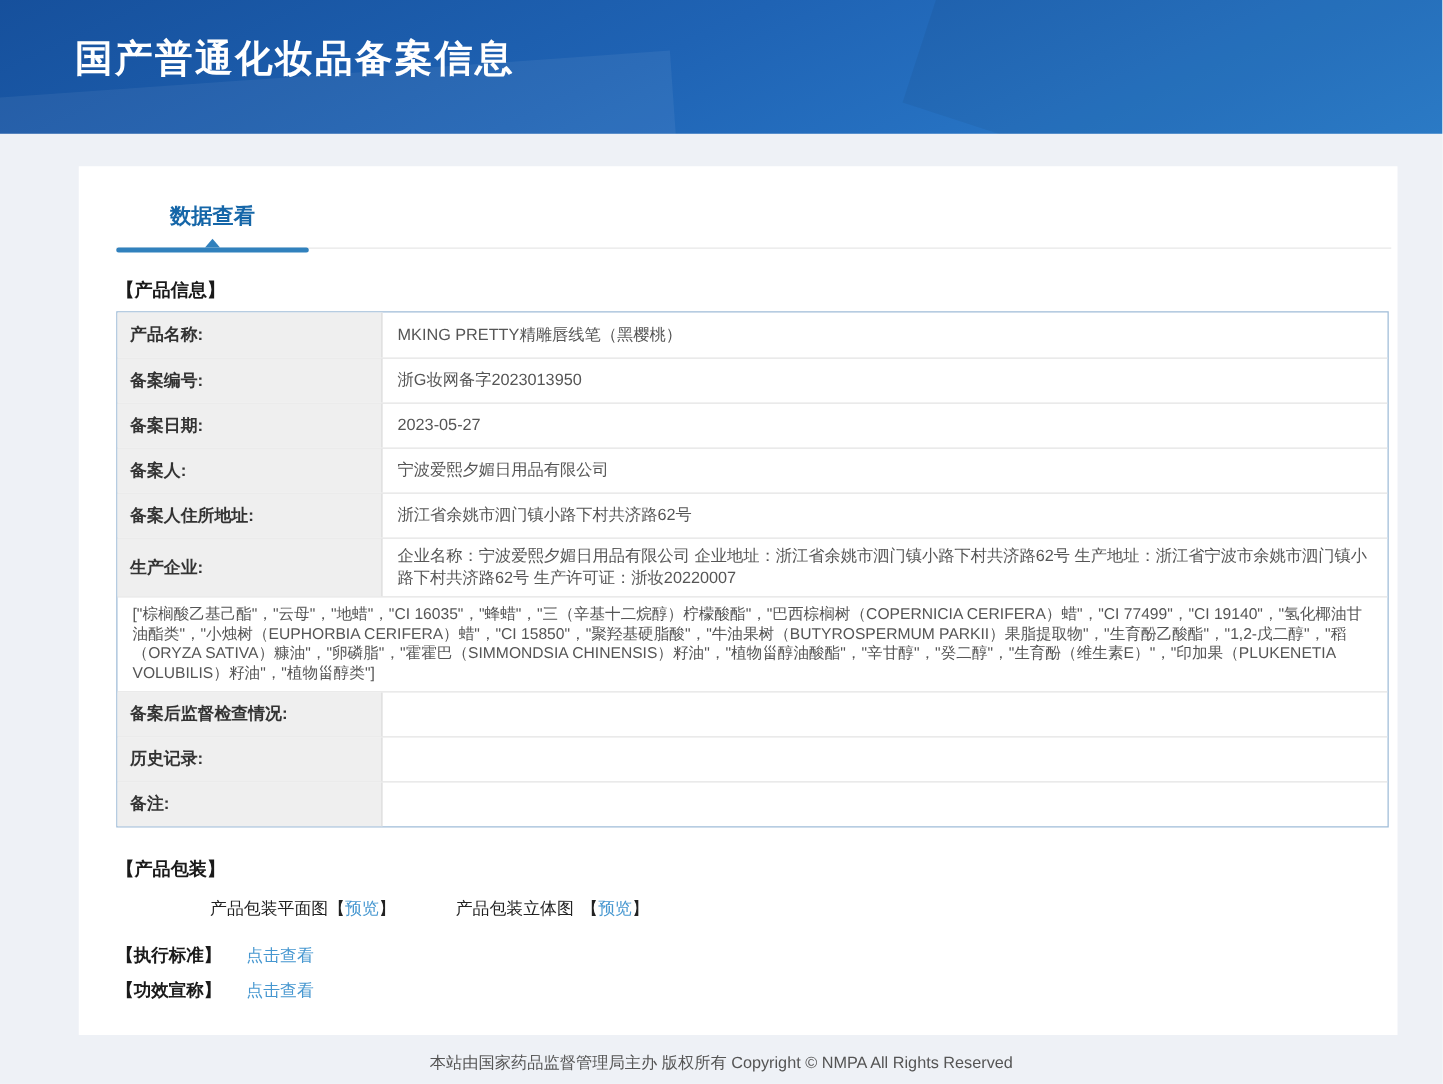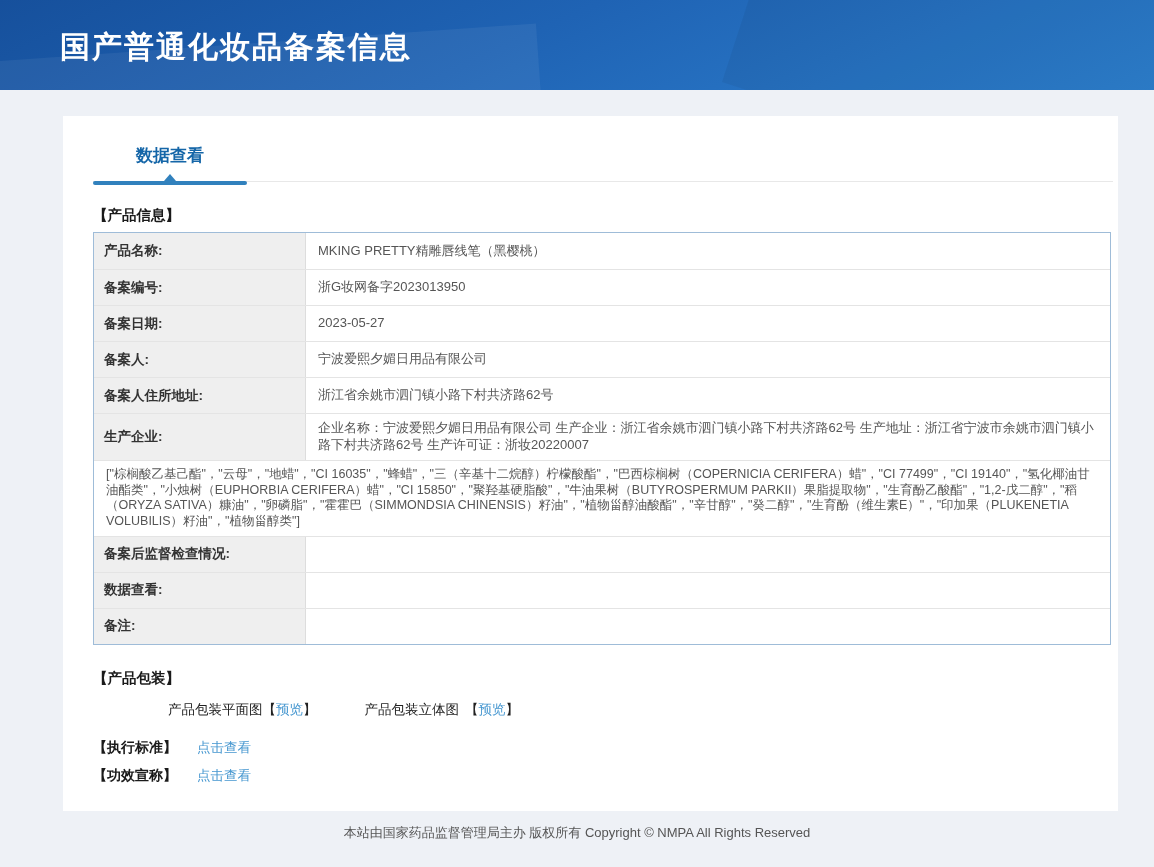--- a/index.html
+++ b/index.html
@@ -5,21 +5,21 @@
   * { box-sizing: border-box; }
   html, body {
     margin: 0; padding: 0;
     width: 1154px; height: 867px;
     background: #eef1f6;
     font-family: "Liberation Sans", "DejaVu Sans", sans-serif;
     overflow: hidden;
   }
   
   .banner {
-    height: 90px;
+    height: 107px;
     background: linear-gradient(155deg, #16509c 0%, #1f63b4 45%, #2e81d0 100%);
     position: relative;
     overflow: hidden;
   }
   .banner::before {
     content: ''; position: absolute; right: -60px; top: -120px;
     width: 460px; height: 280px;
     background: rgba(0,0,0,0.05); transform: rotate(18deg);
   }
   .banner::after {
@@ -140,31 +140,31 @@
     <div class="t-row">
       <div class="t-label">备案人:</div>
       <div class="t-value">宁波爱熙夕媚日用品有限公司</div>
     </div>
     <div class="t-row">
       <div class="t-label">备案人住所地址:</div>
       <div class="t-value">浙江省余姚市泗门镇小路下村共济路62号</div>
     </div>
     <div class="t-row row-producer">
       <div class="t-label">生产企业:</div>
-      <div class="t-value">企业名称：宁波爱熙夕媚日用品有限公司 生产企业：浙江省余姚市泗门镇小路下村共济路62号 生产地址：浙江省宁波市余姚市泗门镇小路下村共济路62号 生产许可证：浙妆20220007</div>
+      <div class="t-value">企业名称：宁波爱熙夕媚日用品有限公司 企业地址：浙江省余姚市泗门镇小路下村共济路62号 生产地址：浙江省宁波市余姚市泗门镇小路下村共济路62号 生产许可证：浙妆20220007</div>
     </div>
     <div class="t-row row-ingredients">
       <div class="t-value">["棕榈酸乙基己酯"，"云母"，"地蜡"，"CI 16035"，"蜂蜡"，"三（辛基十二烷醇）柠檬酸酯"，"巴西棕榈树（COPERNICIA CERIFERA）蜡"，"CI 77499"，"CI 19140"，"氢化椰油甘油酯类"，"小烛树（EUPHORBIA CERIFERA）蜡"，"CI 15850"，"聚羟基硬脂酸"，"牛油果树（BUTYROSPERMUM PARKII）果脂提取物"，"生育酚乙酸酯"，"1,2-戊二醇"，"稻（ORYZA SATIVA）糠油"，"卵磷脂"，"霍霍巴（SIMMONDSIA CHINENSIS）籽油"，"植物甾醇油酸酯"，"辛甘醇"，"癸二醇"，"生育酚（维生素E）"，"印加果（PLUKENETIA VOLUBILIS）籽油"，"植物甾醇类"]</div>
     </div>
     <div class="t-row">
       <div class="t-label">备案后监督检查情况:</div>
       <div class="t-value"></div>
     </div>
     <div class="t-row">
-      <div class="t-label">数据查看:</div>
+      <div class="t-label">历史记录:</div>
     </div>
     <div class="t-row">
       <div class="t-label">备注:</div>
       <div class="t-value"></div>
     </div>
   </div>
 
   <div class="section-title">【产品包装】</div>
 
   <div class="pack-row">

